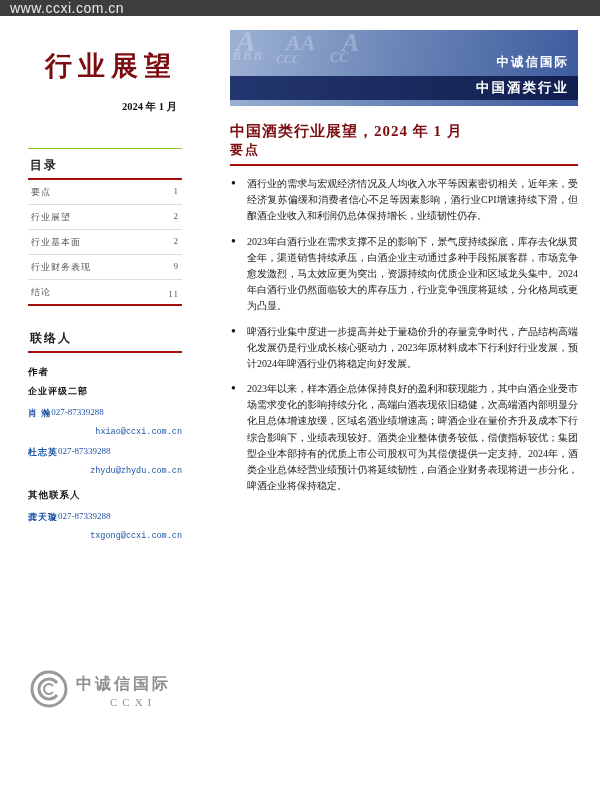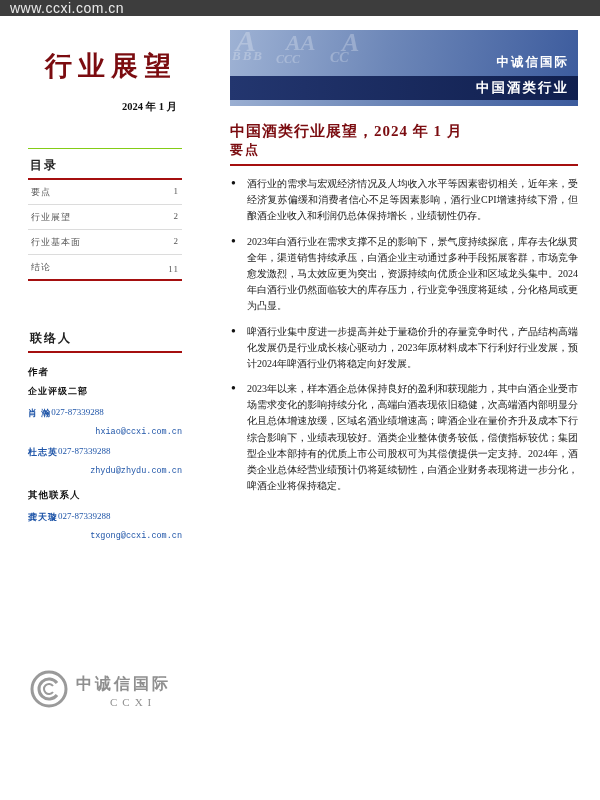--- a/index.html
+++ b/index.html
@@ -103,20 +103,24 @@
       </div>
       <div class="toc-row">
         <span>行业展望</span>
         <span>2</span>
       </div>
       <div class="toc-row">
         <span>行业基本面</span>
         <span>2</span>
       </div>
       <div class="toc-row">
+        <span>行业财务表现</span>
+        <span>9</span>
+      </div>
+      <div class="toc-row">
         <span>结论</span>
         <span>11</span>
       </div>
     </div>
   </div>
 
   <div class="contacts">
     <div class="side-title">联络人</div>
     <div class="contact-label">作者</div>
     <div class="department">企业评级二部</div>

